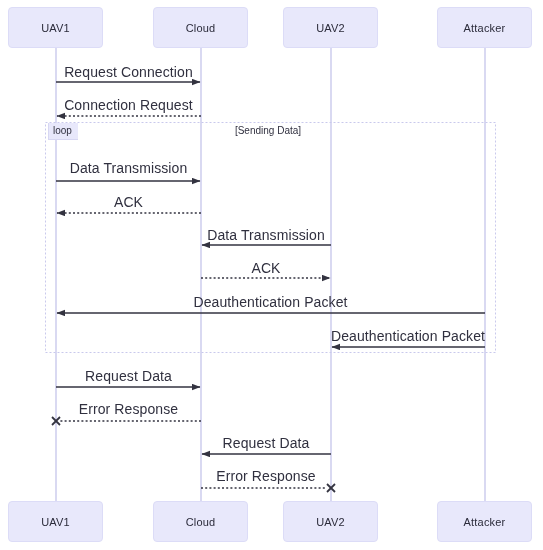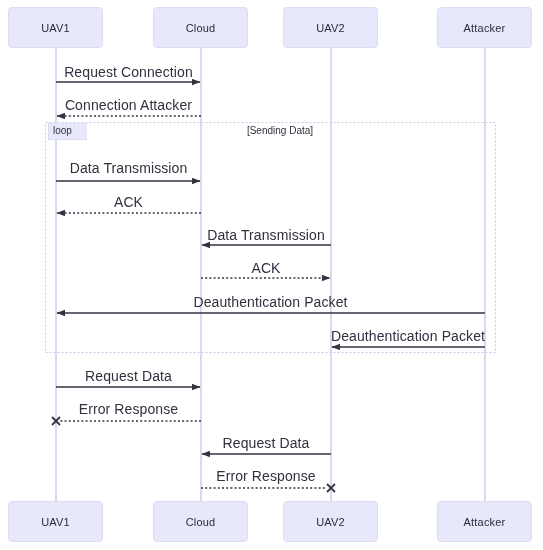--- a/index.html
+++ b/index.html
@@ -33,21 +33,21 @@
     letter-spacing:0.1px;
   }
   .loop-tag{
     position:absolute;
     background:#e8e8fb;
     border:1px solid #d7d7f2;
     border-right:none;border-top:none;
     box-sizing:border-box;
     font-size:10px;
     color:#30303f;
-    padding:2px 15px 2px 4px;
+    padding:2px 6px 2px 4px;
     line-height:12px;
   }
   .loop-cond{
     position:absolute;
     font-size:10px;
     color:#30303f;
     white-space:nowrap;
     transform:translateX(-50%);
   }
 </style>
@@ -113,28 +113,28 @@
       </div>
       <div class="p-box" style="left: 283px; top: 501px;">
         <span>UAV2</span>
       </div>
       <div class="p-box" style="left: 437px; top: 501px;">
         <span>Attacker</span>
       </div>
     </div>
   <div id="message-labels">
       <div class="lbl" style="left: 128.5px; top: 64px;">Request Connection</div>
-      <div class="lbl" style="left: 128.5px; top: 97px;">Connection Attacker</div>
+      <div class="lbl" style="left: 128.5px; top: 97px;">Connection Request</div>
       <div class="lbl" style="left: 128.5px; top: 160px;">Data Transmission</div>
       <div class="lbl" style="left: 128.5px; top: 194px;">ACK</div>
       <div class="lbl" style="left: 266px; top: 227px;">Data Transmission</div>
       <div class="lbl" style="left: 266px; top: 260px;">ACK</div>
       <div class="lbl" style="left: 270.5px; top: 294px;">Deauthentication Packet</div>
       <div class="lbl" style="left: 408px; top: 328px;">Deauthentication Packet</div>
       <div class="lbl" style="left: 128.5px; top: 368px;">Request Data</div>
       <div class="lbl" style="left: 128.5px; top: 401px;">Error Response</div>
       <div class="lbl" style="left: 266px; top: 435px;">Request Data</div>
       <div class="lbl" style="left: 266px; top: 468px;">Error Response</div>
     </div>
 
   <div class="loop-tag" id="loop-tag" style="left: 48px; top: 123px;">loop</div>
-  <div class="loop-cond" id="loop-cond" style="left: 280px; top: 125px;">[Sending Data]</div>
+  <div class="loop-cond" id="loop-cond" style="left: 268px; top: 125px;">[Sending Data]</div>
 </div>
 
 </body></html>

